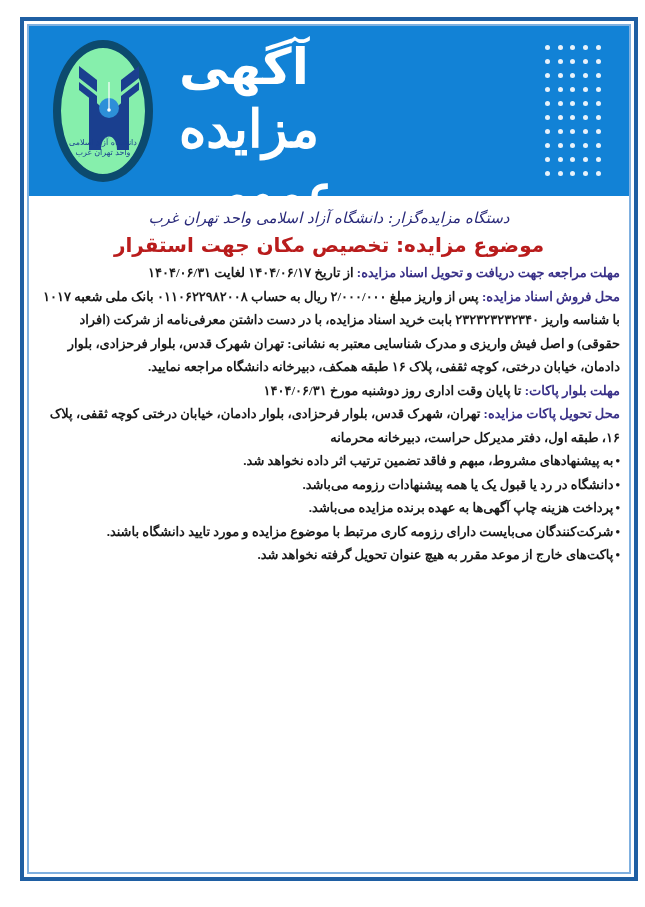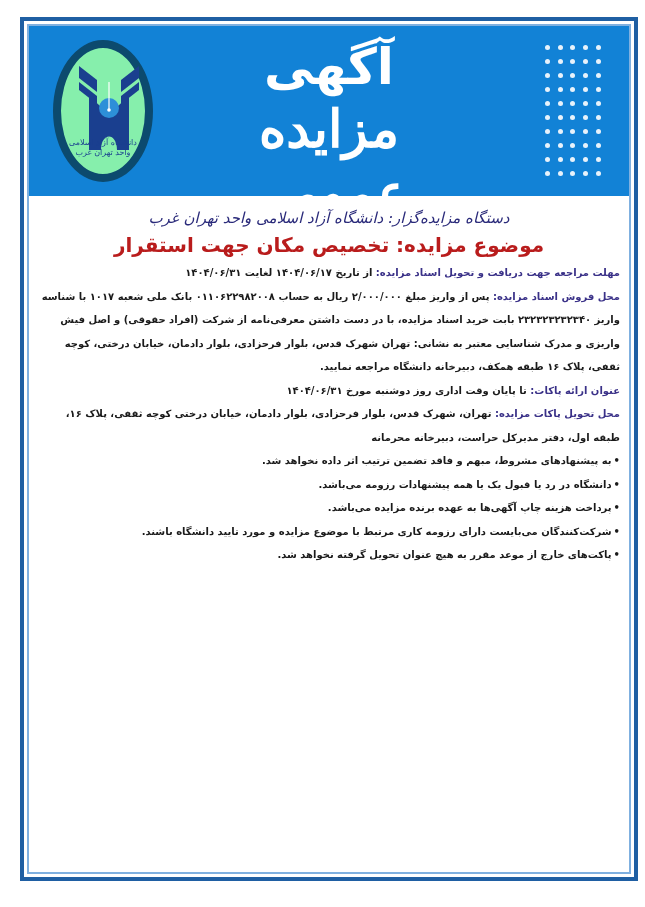--- a/index.html
+++ b/index.html
@@ -22,21 +22,21 @@
       position: absolute; left: 24px; top: 14px; width: 100px; height: 142px;
       background: #86efac; border-radius: 50%;
       border: 8px solid #0c4a6e;
     }
     .logo svg { position: absolute; left: 14px; top: 14px; }
     .logo-text {
       position: absolute; left: 0; right: 0; bottom: 16px; text-align: center;
       font-family: "DejaVu Serif", serif; font-size: 8px; color: #1a3f8f; line-height: 10px;
     }
     .title-wrap {
-      position: absolute; left: 150px; right: 150px; top: 10px; text-align: center; color: #ffffff;
+      position: absolute; left: 150px; right: 150px; top: 10px; text-align: left; color: #ffffff;
       font-family: "DejaVu Sans", sans-serif; font-weight: bold;
     }
     .title-1 { font-size: 50px; line-height: 62px; }
     .title-2 { font-size: 52px; line-height: 64px; font-family: Liberation Serif, serif; }
 
     .dots {
       position: absolute; right: 24px; top: 14px; width: 64px; height: 140px;
       display: grid; grid-template-columns: repeat(5, 1fr); grid-template-rows: repeat(10, 1fr);
       align-items: center; justify-items: center;
     }
@@ -46,21 +46,21 @@
       position: absolute; left: 10px; right: 10px; top: 178px; bottom: 8px;
       direction: rtl; text-align: right; color: #1a1a1a;
     }
     .org-line {
       text-align: center; font-family: "DejaVu Serif", serif; font-style: italic;
       font-size: 15px; color: #2a2a7a; margin-top: 8px; line-height: 22px;
     }
     .subject {
       text-align: center; font-weight: bold; font-size: 20px; line-height: 32px; color: #b91c1c;
     }
-    .para { font-size: 10px; line-height: 23.5px; font-weight: bold; padding: 0 4px; }
+    .para { font-size: 13px; line-height: 23.5px; font-weight: bold; padding: 0 4px; font-family: Liberation Serif, serif; }
     .label { color: #3a3188; }
     .bullet::before { content: "\2022"; margin-left: 2px; }
   </style>
 </head>
 <body>
 
 <div class="frame">
   <div class="frame-inner"></div>
 
   <div class="header">
@@ -141,21 +141,21 @@
     <div class="org-line">دستگاه مزایده‌گزار: دانشگاه آزاد اسلامی واحد تهران غرب</div>
     <div class="subject">موضوع مزایده: تخصیص مکان جهت استقرار</div>
 
     <div class="para">
       <span class="label">مهلت مراجعه جهت دریافت و تحویل اسناد مزایده:</span><span> از تاریخ ۱۴۰۴/۰۶/۱۷ لغایت ۱۴۰۴/۰۶/۳۱</span>
     </div>
     <div class="para">
       <span class="label">محل فروش اسناد مزایده:</span><span> پس از واریز مبلغ ۲/۰۰۰/۰۰۰ ریال به حساب ۰۱۱۰۶۲۲۹۸۲۰۰۸ بانک ملی شعبه ۱۰۱۷ با شناسه واریز ۲۳۲۳۲۳۲۳۲۳۴۰ بابت خرید اسناد مزایده، با در دست داشتن معرفی‌نامه از شرکت (افراد حقوقی) و اصل فیش واریزی و مدرک شناسایی معتبر به نشانی: تهران شهرک قدس، بلوار فرحزادی، بلوار دادمان، خیابان درختی، کوچه ثقفی، پلاک ۱۶ طبقه همکف، دبیرخانه دانشگاه مراجعه نمایید.</span>
     </div>
     <div class="para">
-      <span class="label">عنوان ارائه پاکات:</span><span> تا پایان وقت اداری روز دوشنبه مورخ ۱۴۰۴/۰۶/۳۱</span>
+      <span class="label">مهلت بلوار پاکات:</span><span> تا پایان وقت اداری روز دوشنبه مورخ ۱۴۰۴/۰۶/۳۱</span>
     </div>
     <div class="para">
       <span class="label">محل تحویل پاکات مزایده:</span><span> تهران، شهرک قدس، بلوار فرحزادی، بلوار دادمان، خیابان درختی کوچه ثقفی، پلاک ۱۶، طبقه اول، دفتر مدیرکل حراست، دبیرخانه محرمانه</span>
     </div>
 
     <div class="para bullet">به پیشنهادهای مشروط، مبهم و فاقد تضمین ترتیب اثر داده نخواهد شد.</div>
     <div class="para bullet">دانشگاه در رد یا قبول یک یا همه پیشنهادات رزومه می‌باشد.</div>
     <div class="para bullet">پرداخت هزینه چاپ آگهی‌ها به عهده برنده مزایده می‌باشد.</div>
     <div class="para bullet">شرکت‌کنندگان می‌بایست دارای رزومه کاری مرتبط با موضوع مزایده و مورد تایید دانشگاه باشند.</div>
     <div class="para bullet">پاکت‌های خارج از موعد مقرر به هیچ عنوان تحویل گرفته نخواهد شد.</div>

